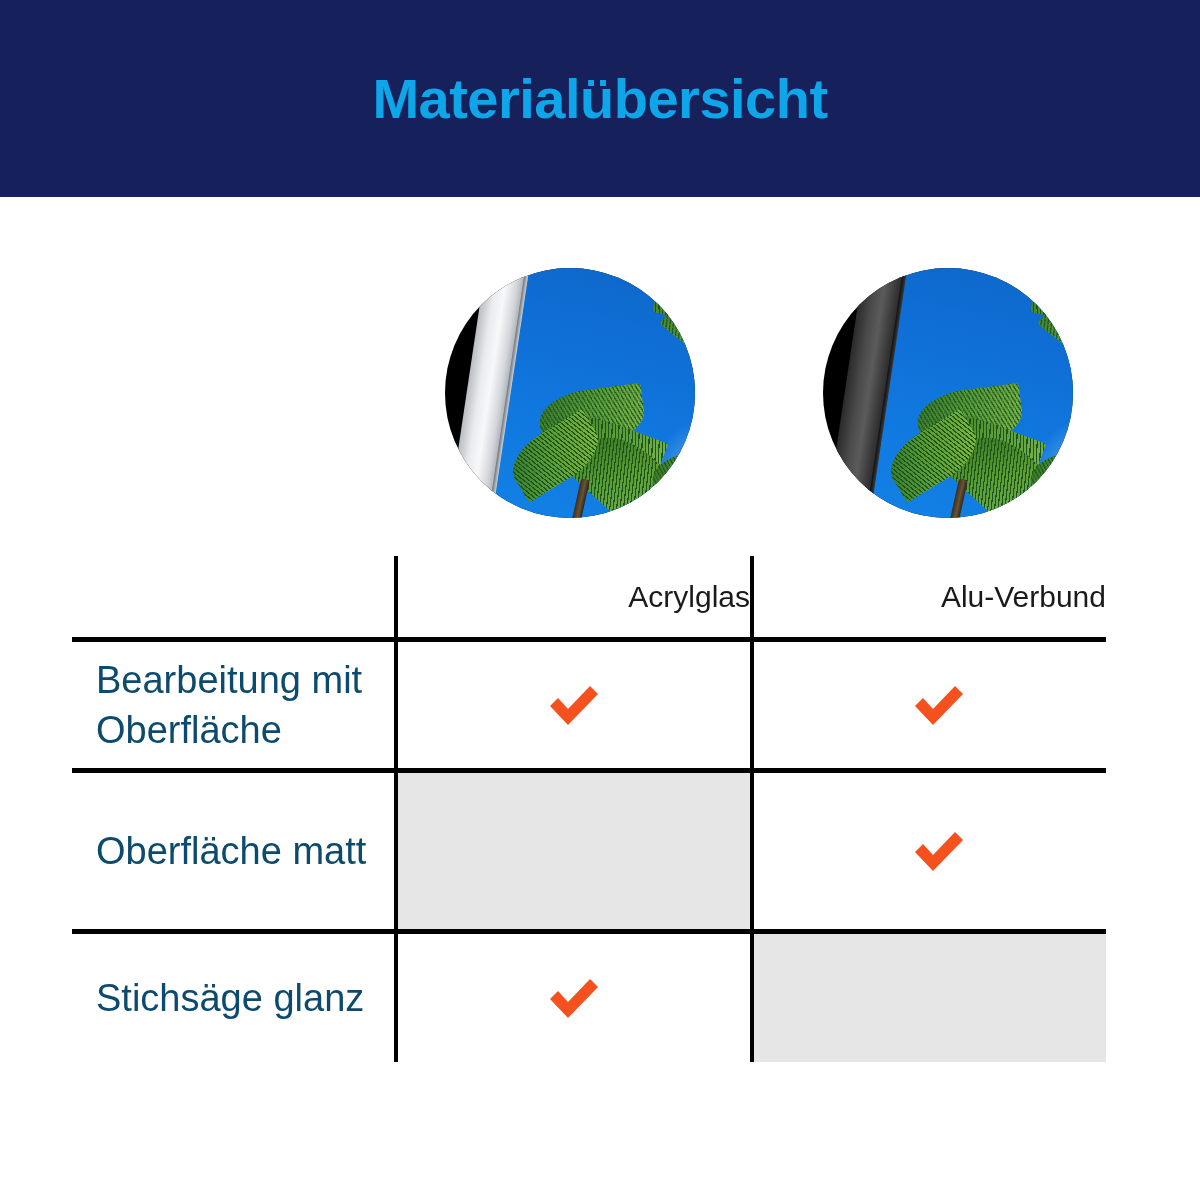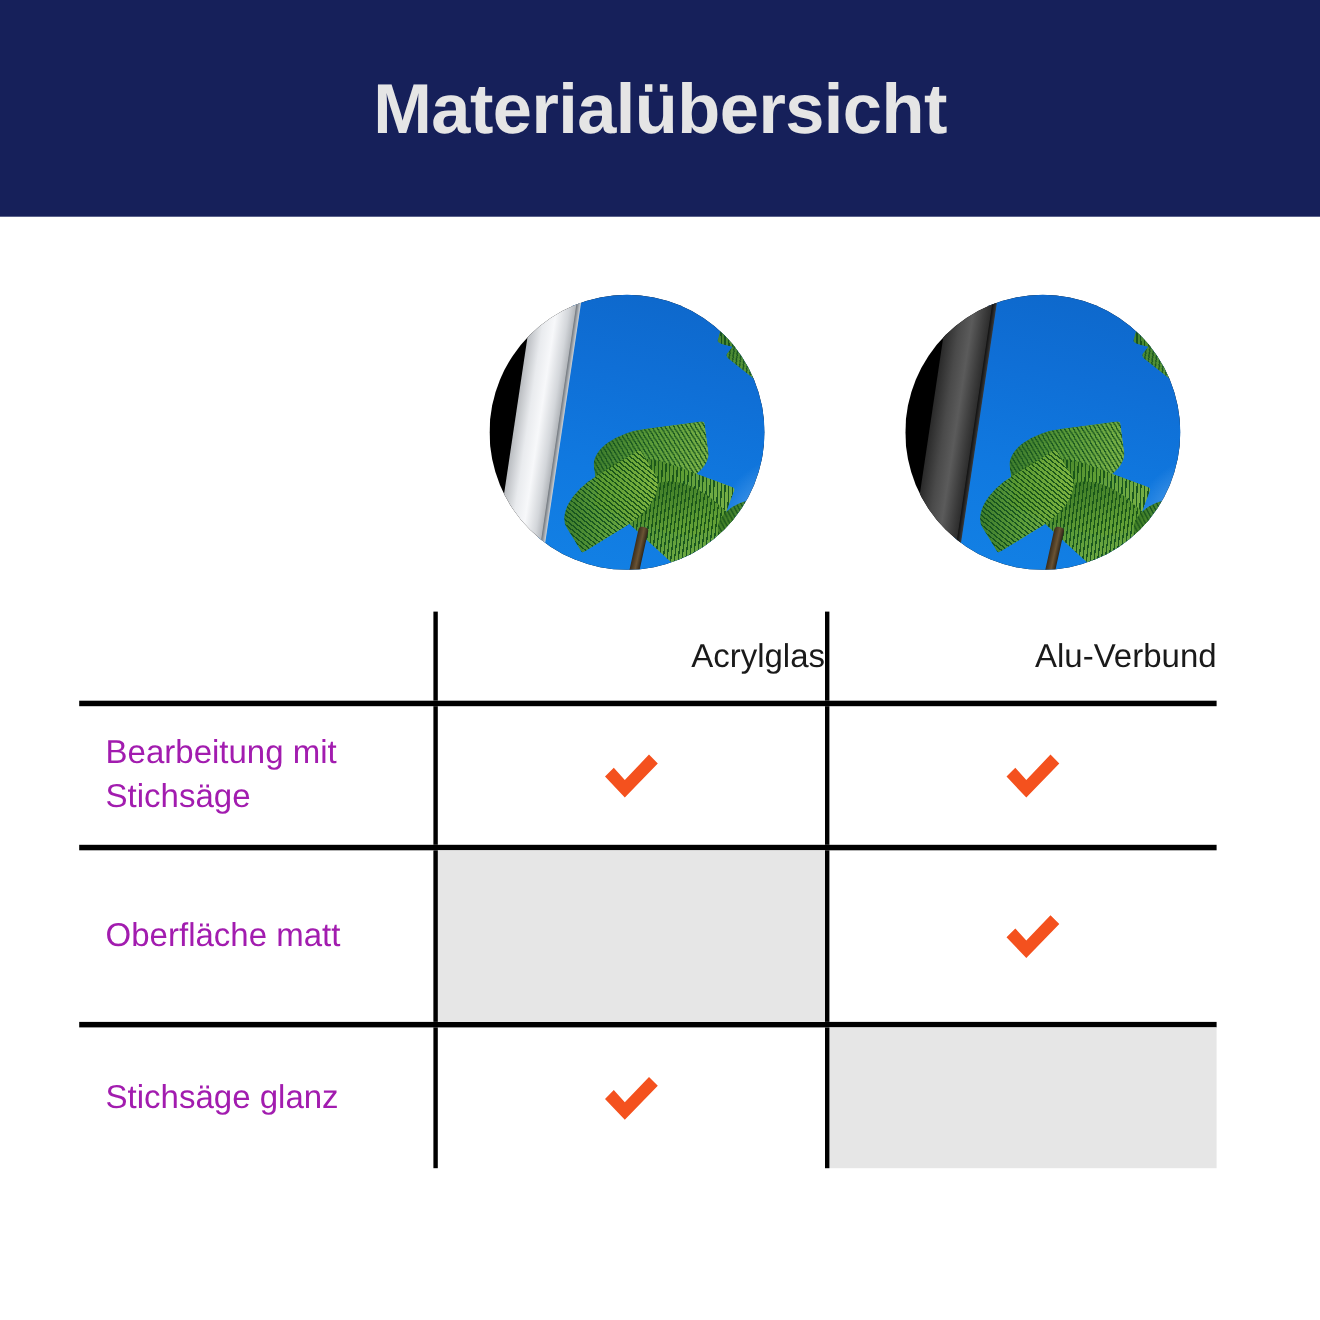--- a/index.html
+++ b/index.html
@@ -25,22 +25,22 @@
     left: 0;
     top: 0;
     width: 1200px;
     height: 197px;
     background: #16205a;
     display: flex;
     align-items: center;
     justify-content: center;
   }
   .header-title {
-    color: #e5e5e5;
-    font-size: 64px;
+    color: #0ea5e9;
+    font-size: 56px;
     font-weight: bold;
     letter-spacing: -0.5px;
     line-height: 1;
     white-space: nowrap;
   }
 
   
   .samples {
     position: absolute;
     left: 0;
@@ -176,22 +176,22 @@
   .row-1 .cell { height: 126px; }
   .row-2 .cell { height: 156px; }
   .row-3 .cell { height: 128px; }
 
   .tbody .col-acryl,
   .tbody .col-alu {
     justify-content: center;
     border-left: 4px solid #000000;
   }
   .row-label-text {
-    font-size: 30px;
-    color: #a21caf;
+    font-size: 38px;
+    color: #0c4a6e;
     line-height: 1.32;
     padding-left: 24px;
   }
   .shaded { background: #e6e6e6; }
 
   .check-icon { display: block; }
   .check-icon svg { display: block; }
 
   [data-empty="true"] { }
 </style>
@@ -265,21 +265,21 @@
         </div>
       </div>
     </div>
 
     <div class="tbody">
 
       <div class="trow row-1">
         <div class="cell col-label">
           <div class="row-label-text">
             <span>Bearbeitung mit</span><br>
-            <span>Stichsäge</span>
+            <span>Oberfläche</span>
           </div>
         </div>
         <div class="cell col-acryl">
           <span class="check-icon">
             <svg width="56" height="46" viewBox="0 0 56 46" aria-hidden="true">
               <path d="M4 24 L12 16 L22 27 L44 4 L52 12 L22 43 Z" fill="#F4511E"></path>
             </svg>
           </span>
         </div>
         <div class="cell col-alu">

